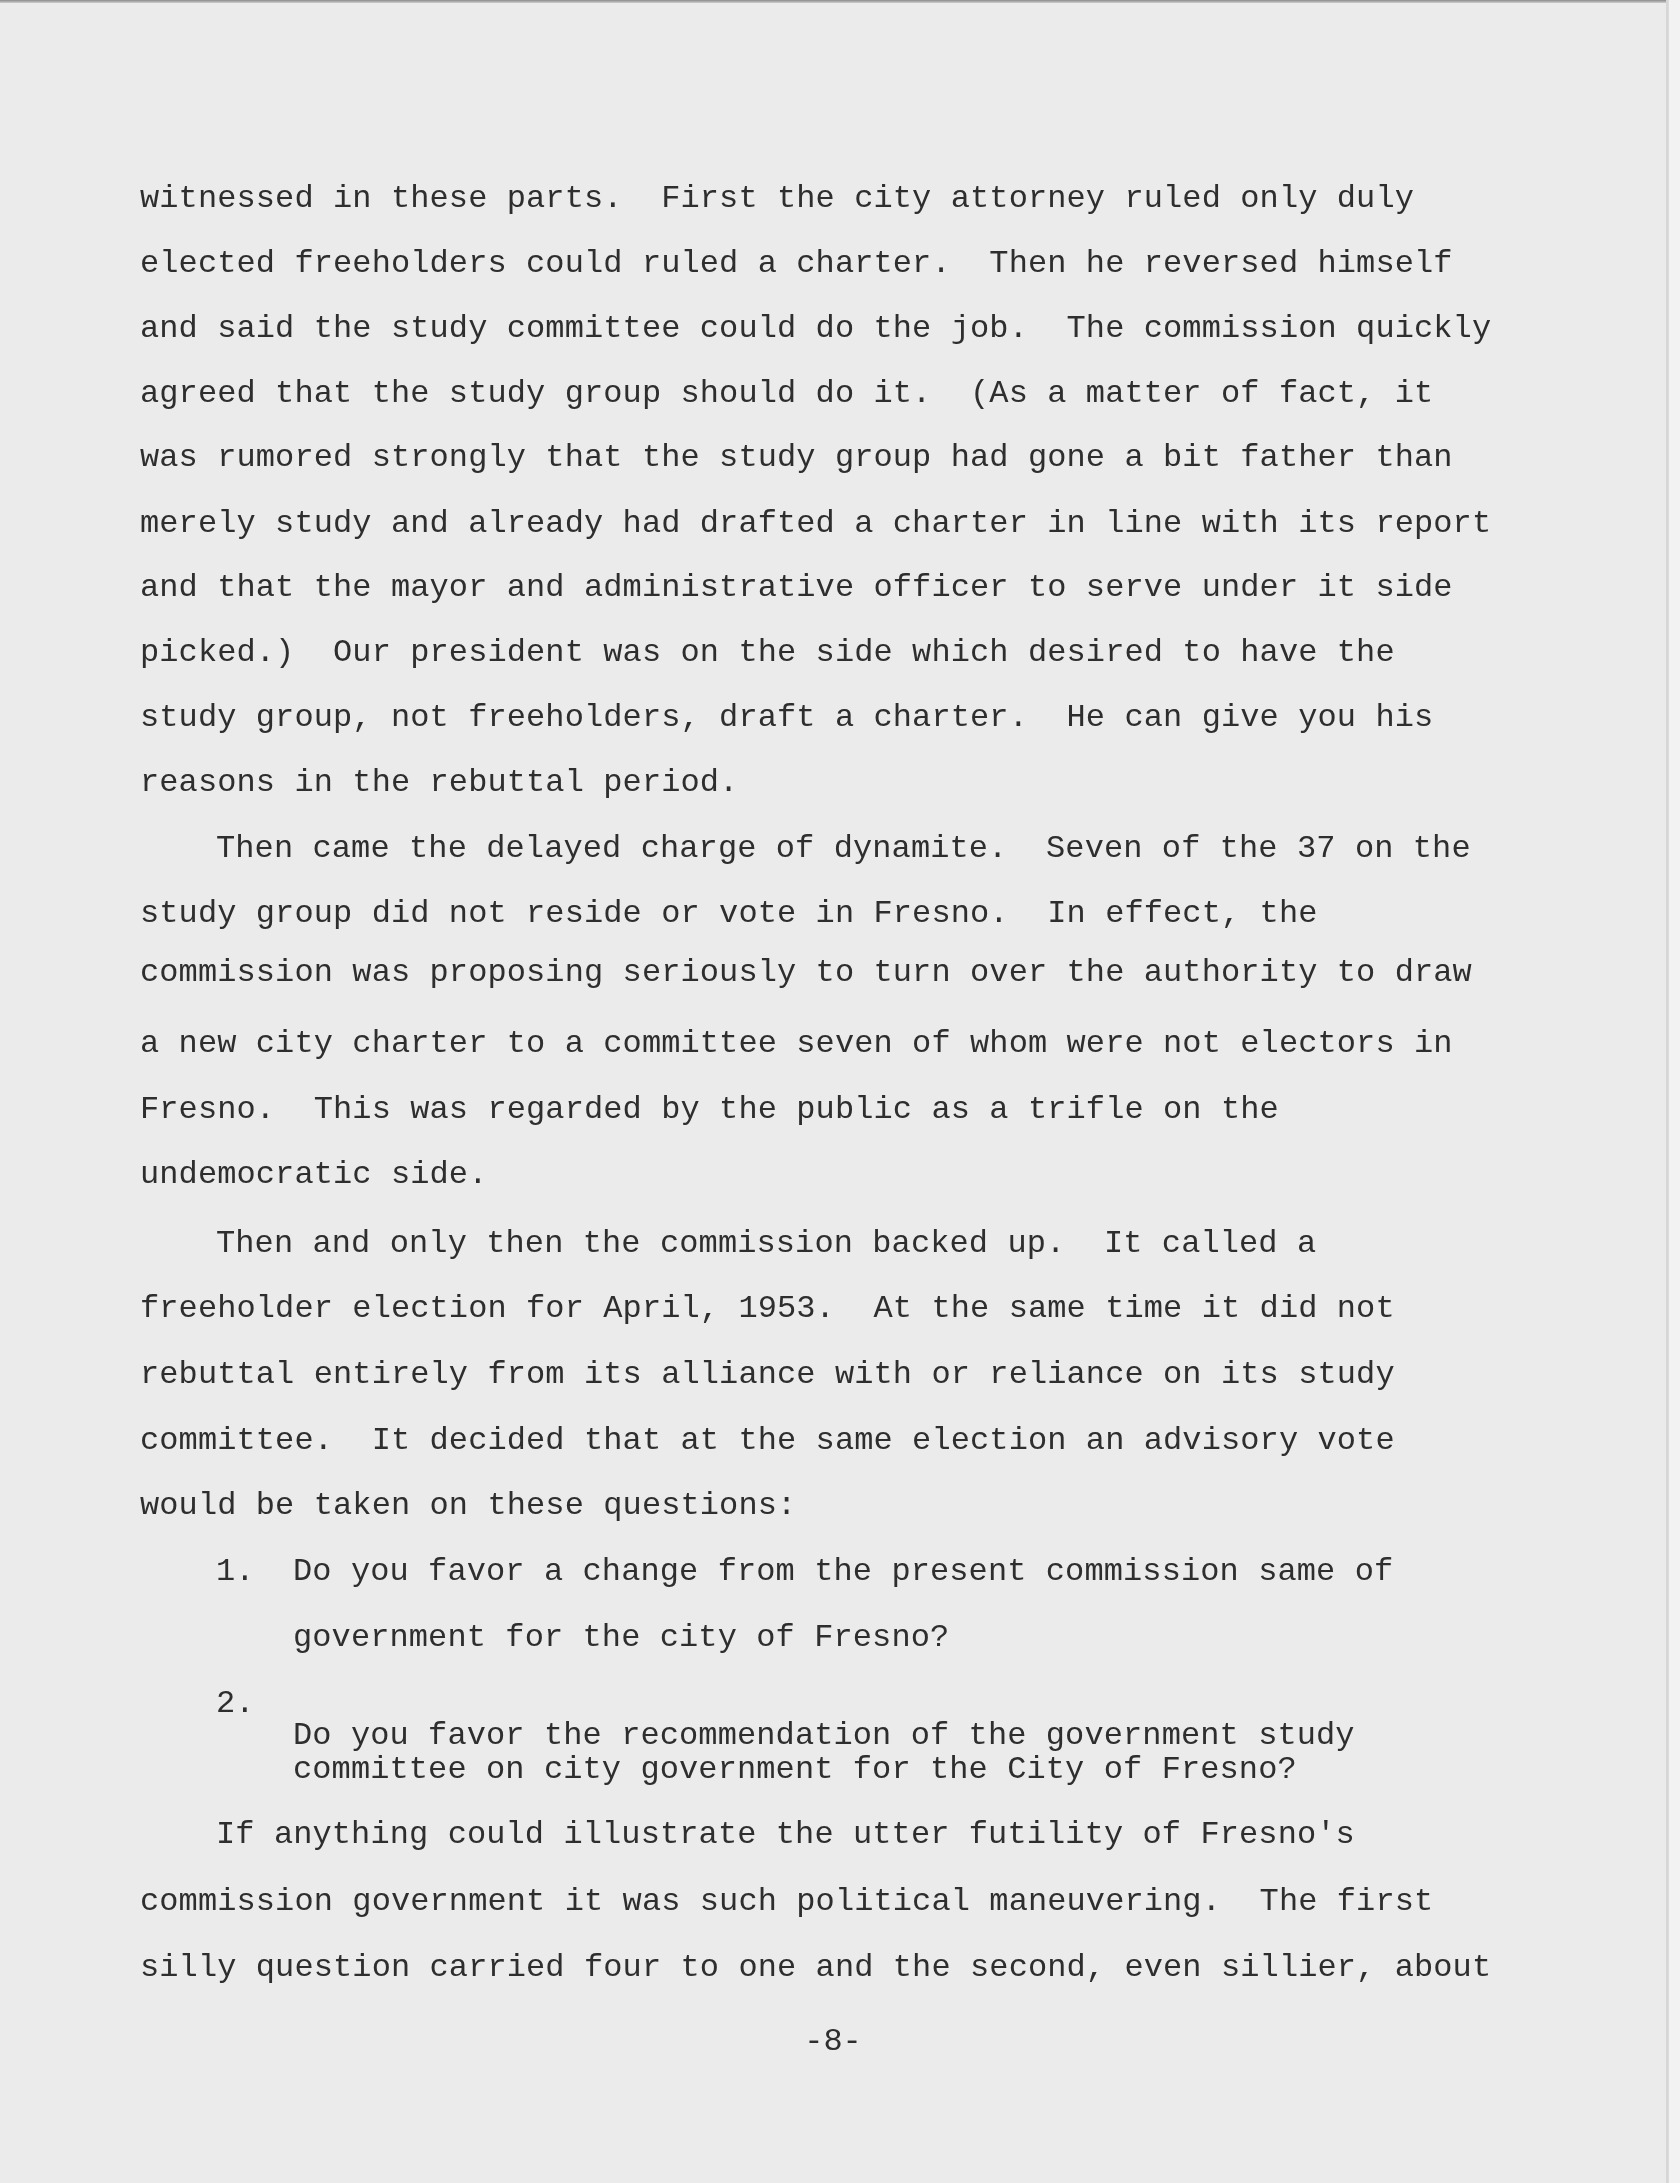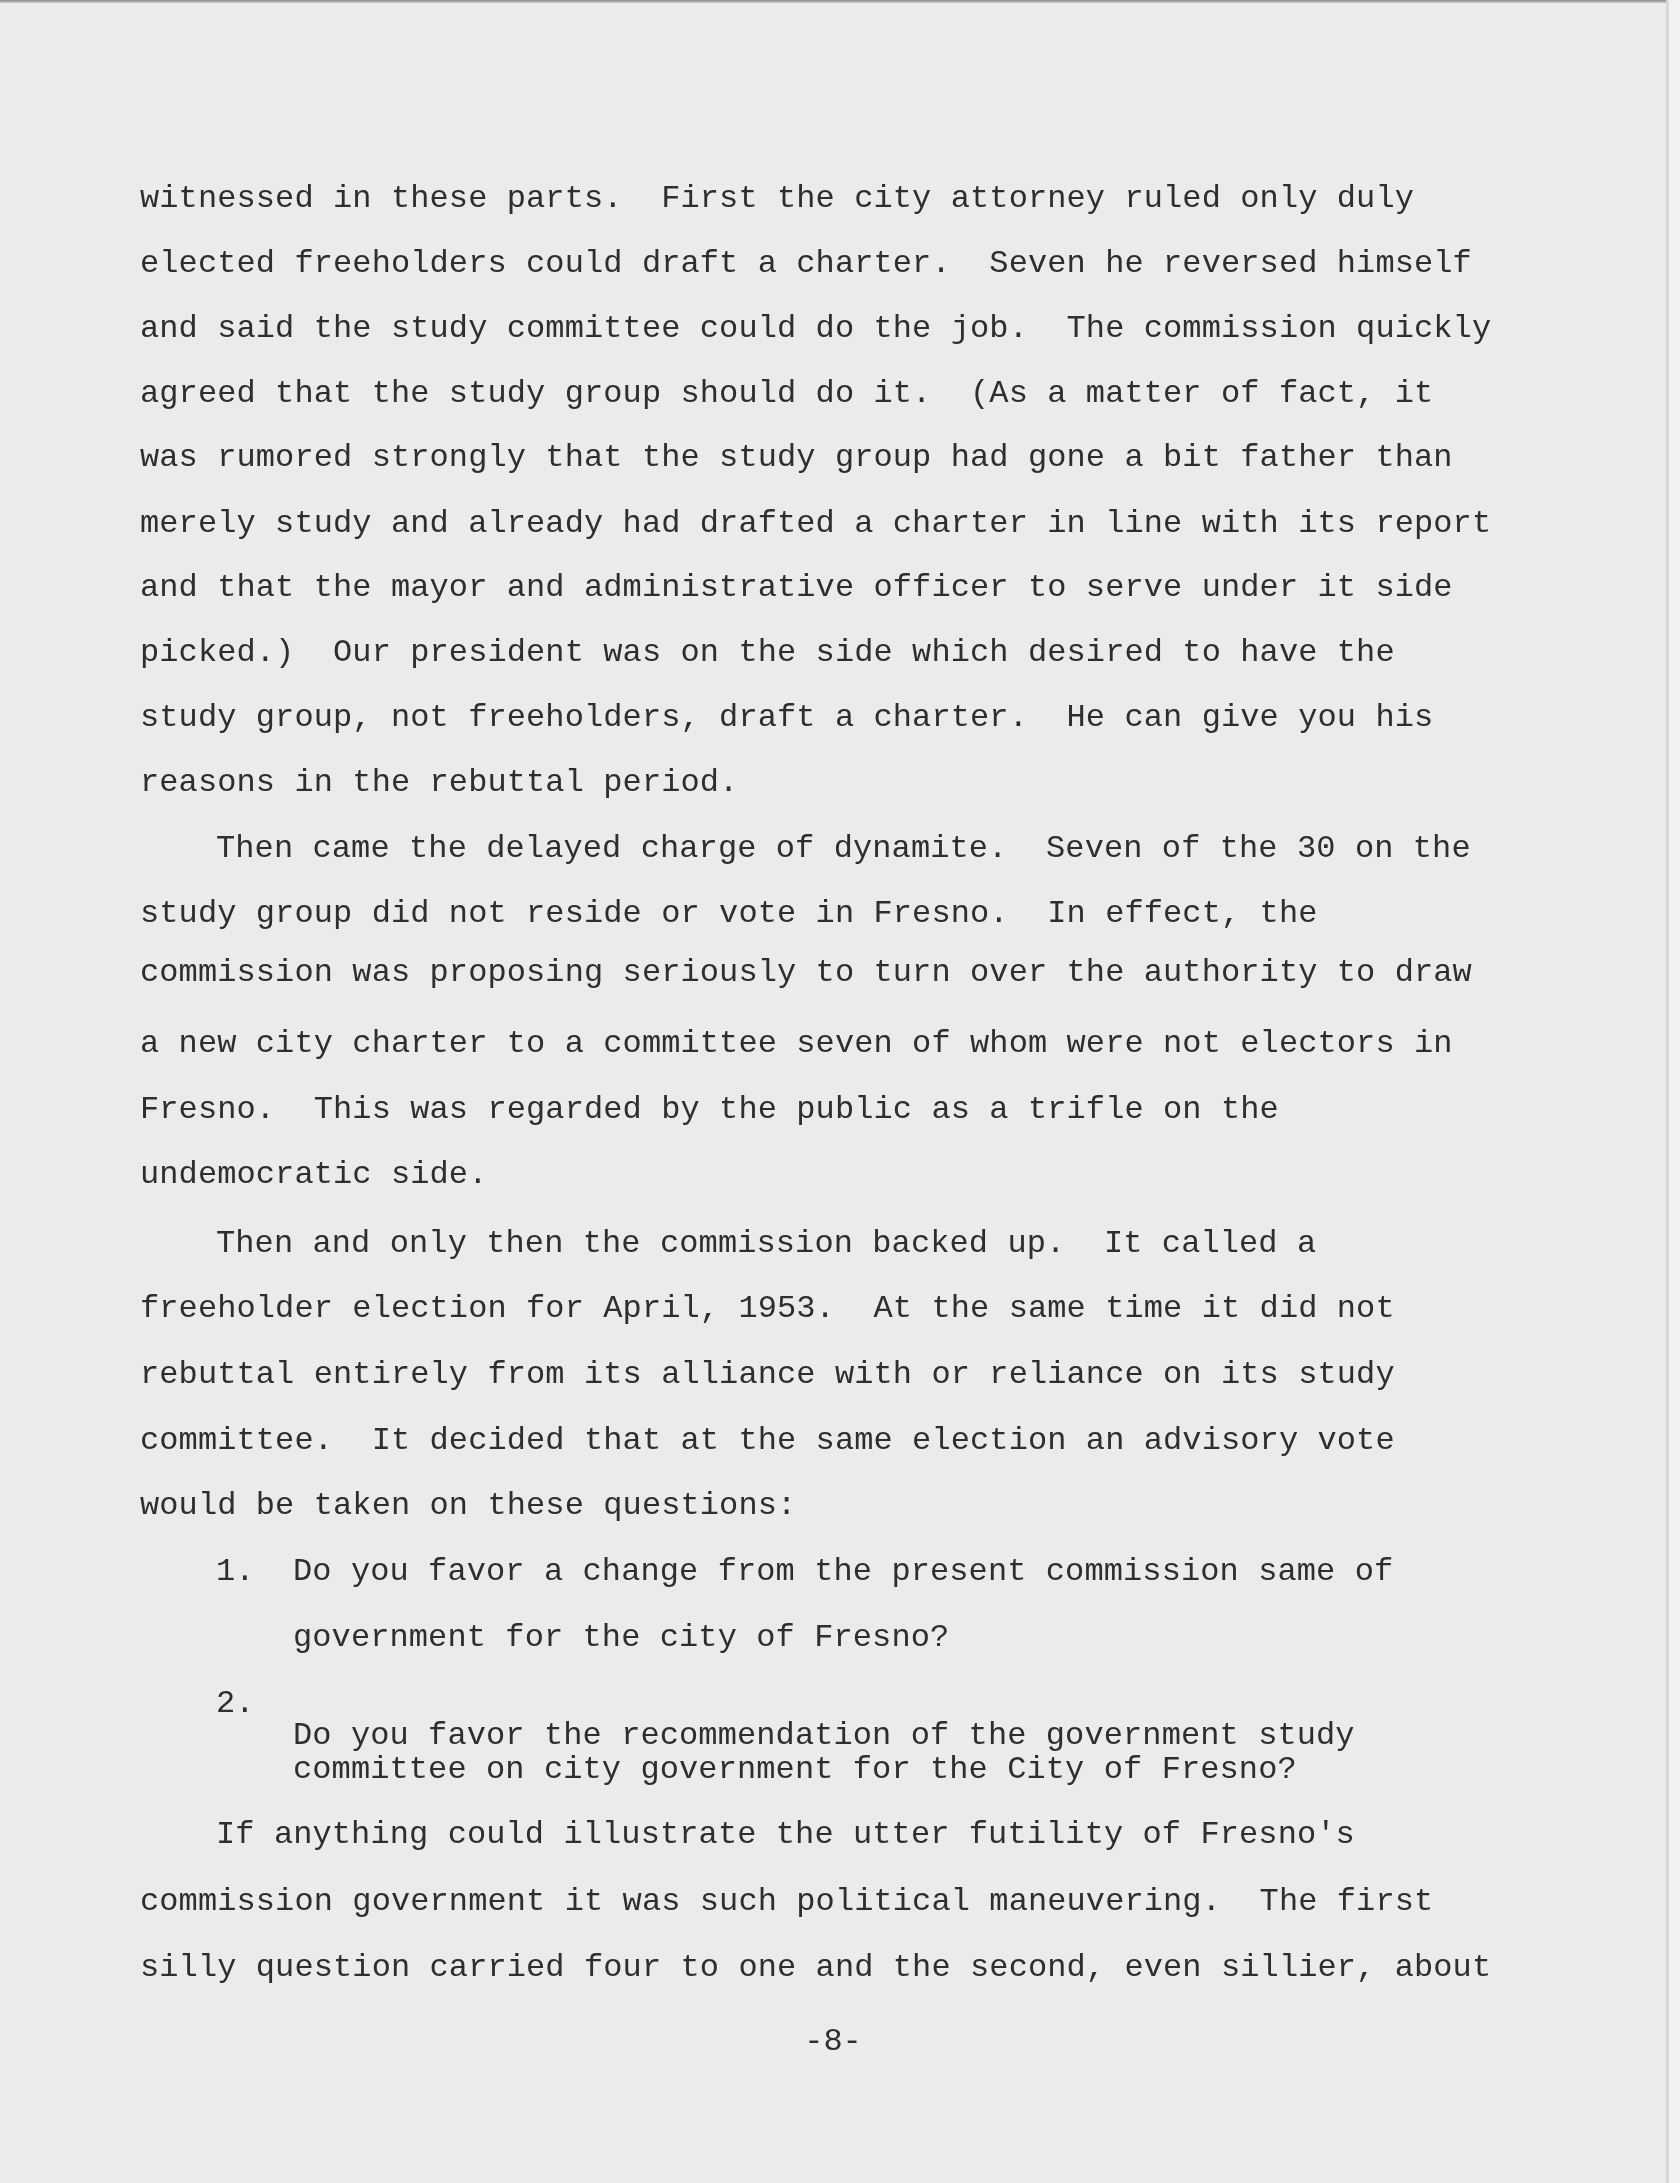--- a/index.html
+++ b/index.html
@@ -26,33 +26,33 @@
 <body>
 
 <div class="top-edge"></div>
 <div class="right-edge"></div>
 <div class="right-strip"></div>
 
 <div class="page">
 
   <div>
     <div class="line" style="top:179px">witnessed in these parts.  First the city attorney ruled only duly</div>
-    <div class="line" style="top:244px">elected freeholders could draft a charter.  Seven he reversed himself</div>
+    <div class="line" style="top:244px">elected freeholders could ruled a charter.  Then he reversed himself</div>
     <div class="line" style="top:309px">and said the study committee could do the job.  The commission quickly</div>
     <div class="line" style="top:374px">agreed that the study group should do it.  (As a matter of fact, it</div>
     <div class="line" style="top:438px">was rumored strongly that the study group had gone a bit father than</div>
     <div class="line" style="top:504px">merely study and already had drafted a charter in line with its report</div>
     <div class="line" style="top:568px">and that the mayor and administrative officer to serve under it side</div>
     <div class="line" style="top:633px">picked.)  Our president was on the side which desired to have the</div>
     <div class="line" style="top:698px">study group, not freeholders, draft a charter.  He can give you his</div>
     <div class="line" style="top:763px">reasons in the rebuttal period.</div>
   </div>
 
   <div>
-    <div class="line indent" style="top:829px">Then came the delayed charge of dynamite.  Seven of the 30 on the</div>
+    <div class="line indent" style="top:829px">Then came the delayed charge of dynamite.  Seven of the 37 on the</div>
     <div class="line" style="top:894px">study group did not reside or vote in Fresno.  In effect, the</div>
     <div class="line" style="top:953px">commission was proposing seriously to turn over the authority to draw</div>
     <div class="line" style="top:1024px">a new city charter to a committee seven of whom were not electors in</div>
     <div class="line" style="top:1090px">Fresno.  This was regarded by the public as a trifle on the</div>
     <div class="line" style="top:1155px">undemocratic side.</div>
   </div>
 
   <div>
     <div class="line indent" style="top:1224px">Then and only then the commission backed up.  It called a</div>
     <div class="line" style="top:1289px">freeholder election for April, 1953.  At the same time it did not</div>

